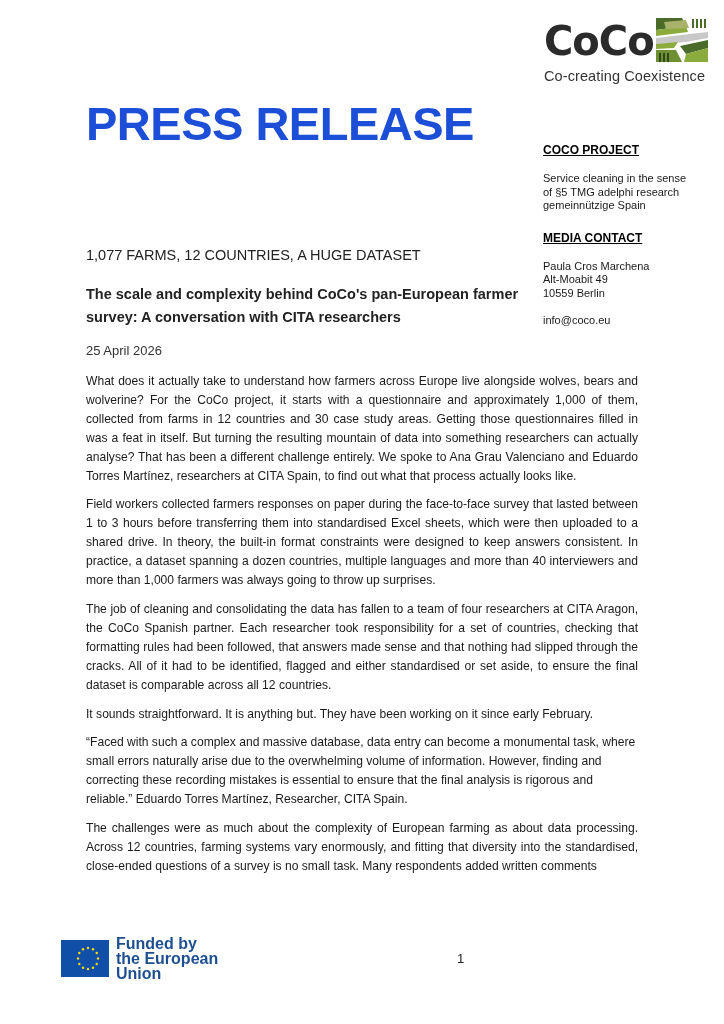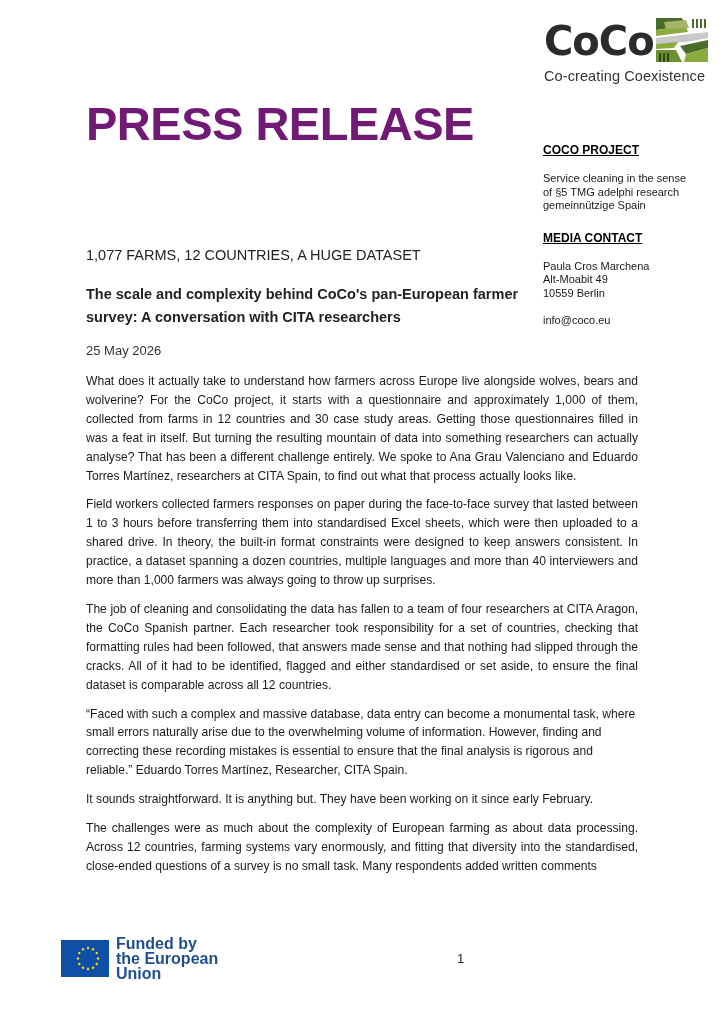--- a/index.html
+++ b/index.html
@@ -3,21 +3,21 @@
 <meta charset="utf-8">
 <style>
   html, body { margin: 0; padding: 0; background: #ffffff; }
   body { width: 724px; height: 1024px; position: relative; overflow: hidden; font-family: "Liberation Sans", "DejaVu Sans", sans-serif; color: #1a1a1a; }
 
   .logo { position: absolute; left: 544px; top: 14px; width: 168px; height: 72px; }
   .logo-word { position: absolute; left: 0; top: 4px; font-family: "DejaVu Sans", sans-serif; font-weight: bold; font-size: 40px; letter-spacing: -1px; color: #2b2b2b; line-height: 46px; }
   .logo-mark { position: absolute; left: 112px; top: 2px; width: 53px; height: 48px; }
   .logo-tagline { position: absolute; left: 0; top: 54px; font-size: 14.5px; color: #333; white-space: nowrap; letter-spacing: 0.1px; }
 
-  .press-title { position: absolute; left: 86px; top: 96px; font-size: 47px; font-weight: bold; letter-spacing: -0.5px; color: #701a75; line-height: 56px; white-space: nowrap; }
+  .press-title { position: absolute; left: 86px; top: 96px; font-size: 47px; font-weight: bold; letter-spacing: -0.5px; color: #1d4ed8; line-height: 56px; white-space: nowrap; }
 
   .sidebar { position: absolute; left: 543px; top: 138px; width: 175px; }
   .sb-head { font-size: 12px; font-weight: bold; color: #000; margin: 0; line-height: 20px; text-decoration: underline; }
   .sb-text { font-size: 11px; line-height: 13.5px; color: #1a1a1a; margin: 0; }
   .sb-head.project { margin-top: 2px; }
   .sb-text.provider { margin-top: 12px; }
   .sb-head.media { margin-top: 15px; }
   .sb-text.contact { margin-top: 12px; }
   .sb-text.email { margin-top: 14px; }
 
@@ -77,28 +77,28 @@
   <p class="sb-text contact">
     <span>Paula Cros Marchena</span><br>
     <span>Alt-Moabit 49</span><br>
     <span>10559 Berlin</span>
   </p>
   <p class="sb-text email">info@coco.eu</p>
 </div>
 
 <div class="headline">1,077 FARMS, 12 COUNTRIES, A HUGE DATASET</div>
 <div class="subhead">The scale and complexity behind CoCo's pan-European farmer survey: A conversation with CITA researchers</div>
-<div class="date">25 May 2026</div>
+<div class="date">25 April 2026</div>
 
 <div class="body">
   <p class="para">What does it actually take to understand how farmers across Europe live alongside wolves, bears and wolverine? For the CoCo project, it starts with a questionnaire and approximately 1,000 of them, collected from farms in 12 countries and 30 case study areas. Getting those questionnaires filled in was a feat in itself. But turning the resulting mountain of data into something researchers can actually analyse? That has been a different challenge entirely. We spoke to Ana Grau Valenciano and Eduardo Torres Martínez, researchers at CITA Spain, to find out what that process actually looks like.</p>
   <p class="para">Field workers collected farmers responses on paper during the face-to-face survey that lasted between 1 to 3 hours before transferring them into standardised Excel sheets, which were then uploaded to a shared drive. In theory, the built-in format constraints were designed to keep answers consistent. In practice, a dataset spanning a dozen countries, multiple languages and more than 40 interviewers and more than 1,000 farmers was always going to throw up surprises.</p>
   <p class="para">The job of cleaning and consolidating the data has fallen to a team of four researchers at CITA Aragon, the CoCo Spanish partner. Each researcher took responsibility for a set of countries, checking that formatting rules had been followed, that answers made sense and that nothing had slipped through the cracks. All of it had to be identified, flagged and either standardised or set aside, to ensure the final dataset is comparable across all 12 countries.</p>
+  <p class="para">It sounds straightforward. It is anything but. They have been working on it since early February.</p>
   <p class="para" style="text-align:left;">“Faced with such a complex and massive database, data entry can become a monumental task, where small errors naturally arise due to the overwhelming volume of information. However, finding and correcting these recording mistakes is essential to ensure that the final analysis is rigorous and reliable.” Eduardo Torres Martínez, Researcher, CITA Spain.</p>
-  <p class="para">It sounds straightforward. It is anything but. They have been working on it since early February.</p>
   <p class="para">The challenges were as much about the complexity of European farming as about data processing. Across 12 countries, farming systems vary enormously, and fitting that diversity into the standardised, close-ended questions of a survey is no small task. Many respondents added written comments</p>
 </div>
 
 <div class="footer-eu">
   <div class="eu-flag">
     <svg width="54" height="37" viewBox="0 0 54 37">
       <g fill="#ffdd00">
         <circle cx="27" cy="8" r="1.2"></circle>
           <circle cx="32" cy="9.3" r="1.2"></circle>
           <circle cx="35.7" cy="13" r="1.2"></circle>

